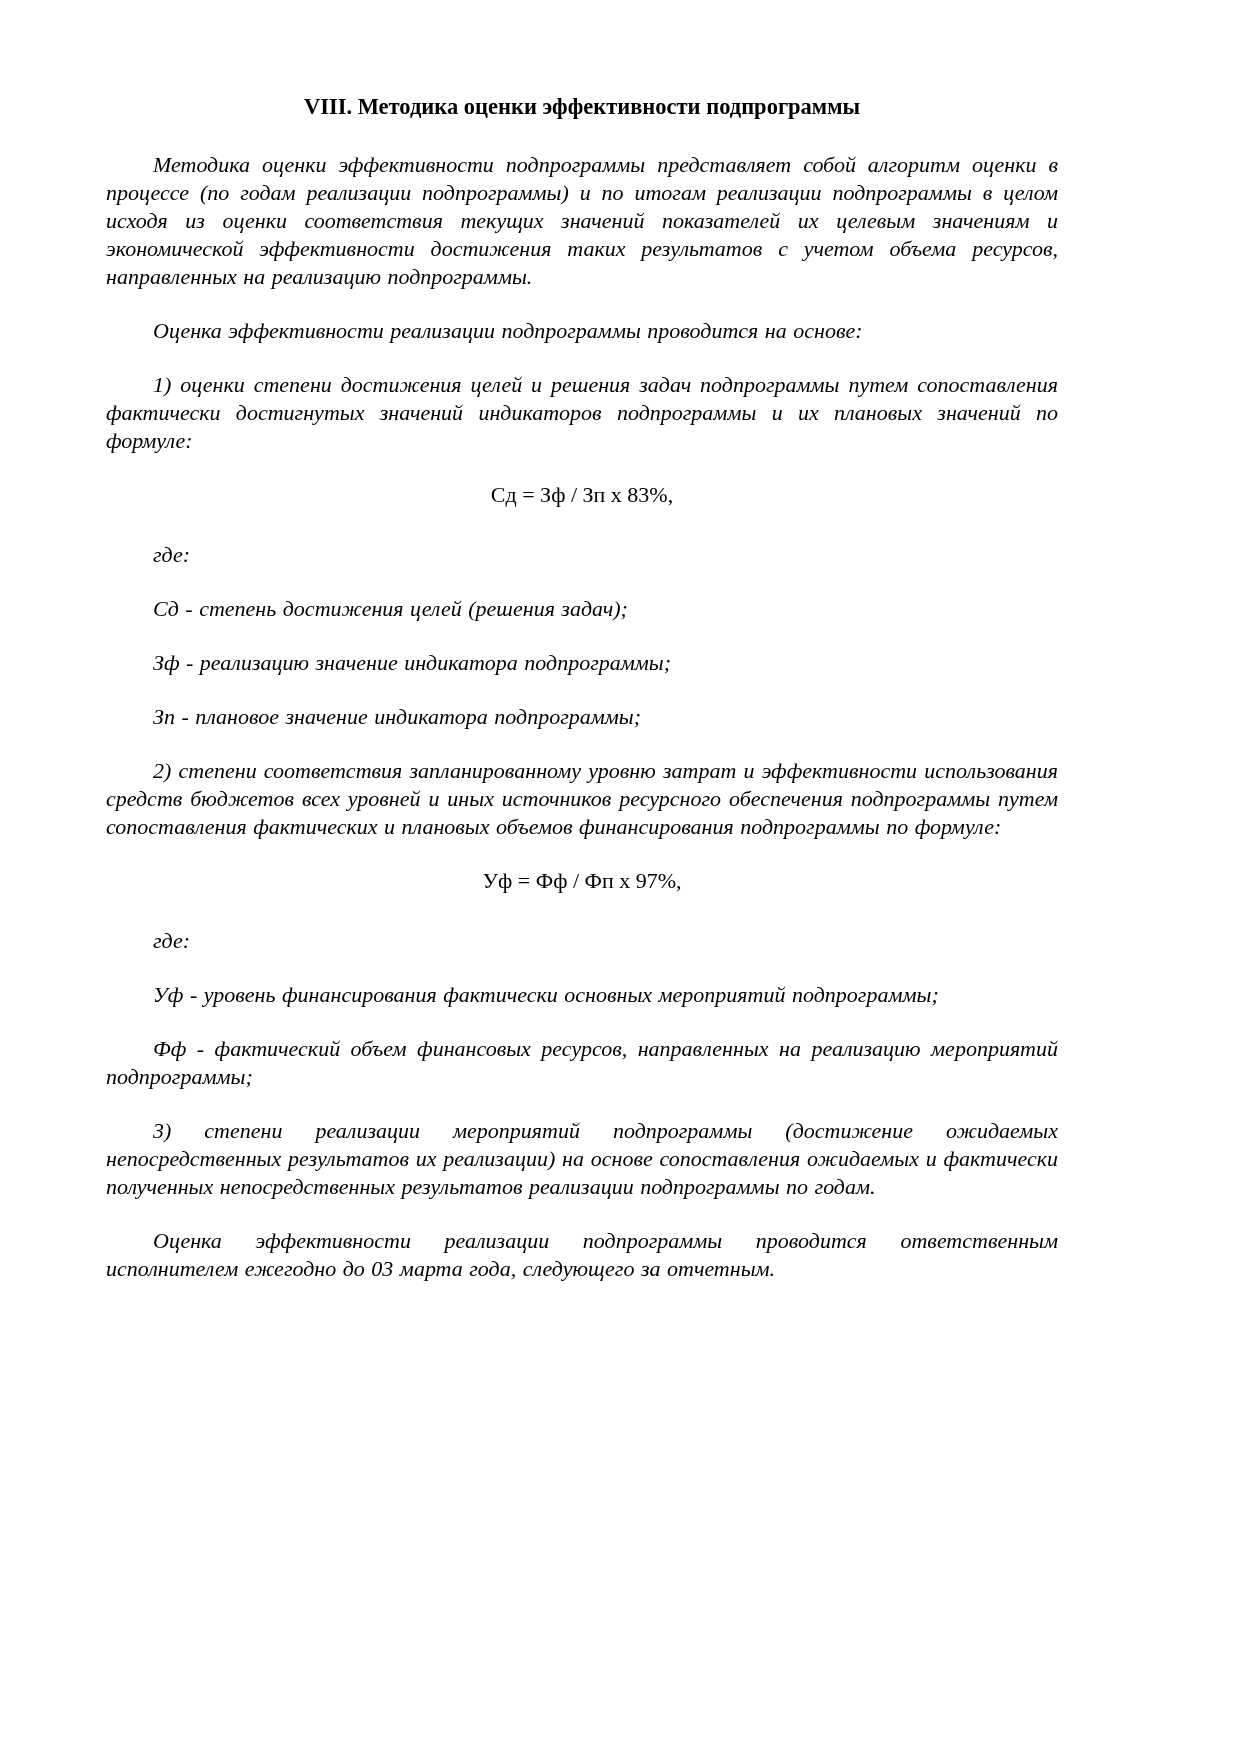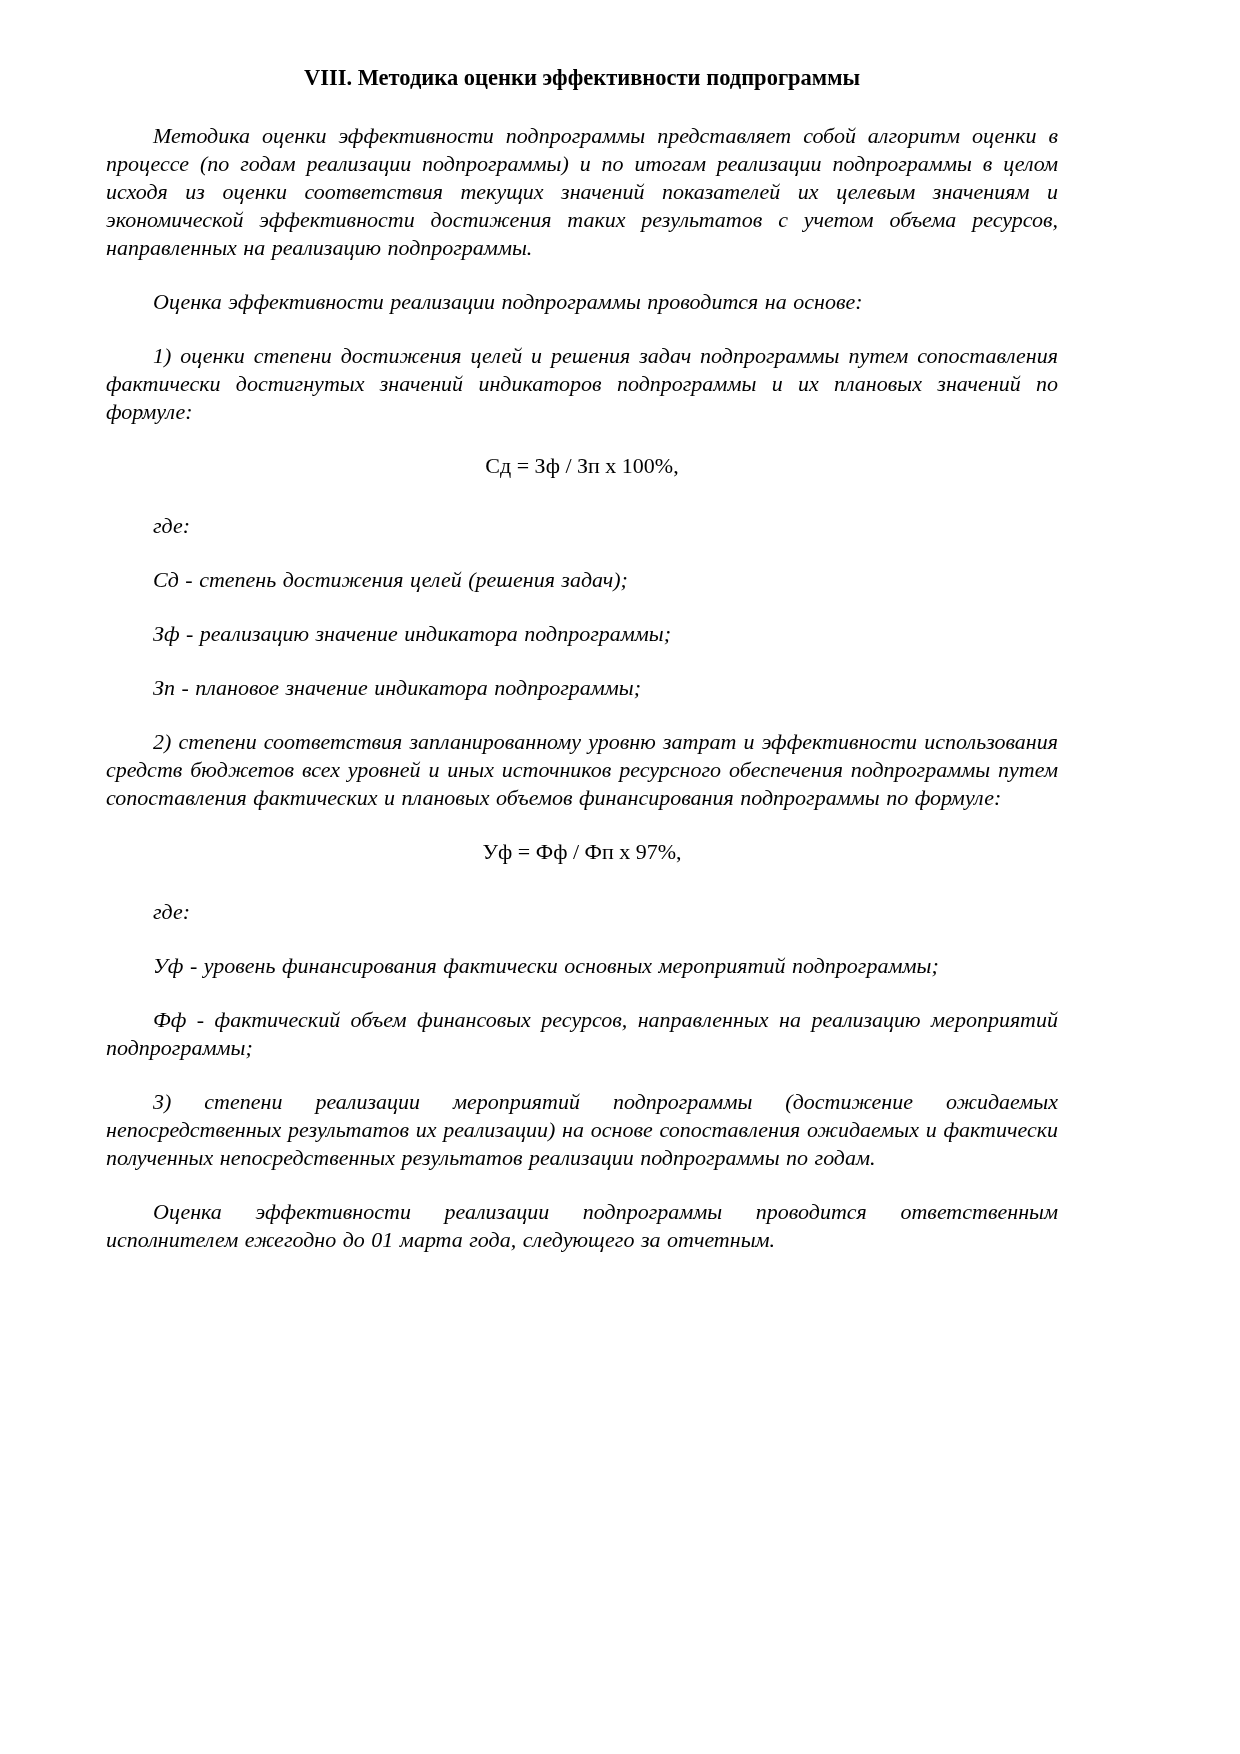--- a/index.html
+++ b/index.html
@@ -6,21 +6,21 @@
     margin: 0;
     padding: 0;
     background: #ffffff;
   }
   .page {
     position: relative;
     width: 1240px;
     min-height: 1754px;
     background: #ffffff;
     box-sizing: border-box;
-    padding: 64px 182px 120px 106px;
+    padding: 93px 182px 120px 106px;
     font-family: "Liberation Serif", "DejaVu Serif", serif;
     font-size: 22px;
     line-height: 28px;
     color: #000000;
   }
   .doc-title {
     text-align: center;
     font-weight: bold;
     font-size: 22.5px;
     margin: 0 0 30px 0;
@@ -40,26 +40,26 @@
 </style>
 </head>
 <body>
 
 <div class="page">
   <h1 class="doc-title">VIII. Методика оценки эффективности подпрограммы</h1>
   <div>
       <p class="para">Методика оценки эффективности подпрограммы представляет собой алгоритм оценки в процессе (по годам реализации подпрограммы) и по итогам реализации подпрограммы в целом исходя из оценки соответствия текущих значений показателей их целевым значениям и экономической эффективности достижения таких результатов с учетом объема ресурсов, направленных на реализацию подпрограммы.</p>
       <p class="para">Оценка эффективности реализации подпрограммы проводится на основе:</p>
       <p class="para">1) оценки степени достижения целей и решения задач подпрограммы путем сопоставления фактически достигнутых значений индикаторов подпрограммы и их плановых значений по формуле:</p>
-      <p class="formula">Сд = Зф / Зп х 100%,</p>
+      <p class="formula">Сд = Зф / Зп х 83%,</p>
       <p class="para">где:</p>
       <p class="para">Сд - степень достижения целей (решения задач);</p>
       <p class="para">Зф - реализацию значение индикатора подпрограммы;</p>
       <p class="para">Зп - плановое значение индикатора подпрограммы;</p>
       <p class="para">2) степени соответствия запланированному уровню затрат и эффективности использования средств бюджетов всех уровней и иных источников ресурсного обеспечения подпрограммы путем сопоставления фактических и плановых объемов финансирования подпрограммы по формуле:</p>
       <p class="formula">Уф = Фф / Фп х 97%,</p>
       <p class="para">где:</p>
       <p class="para">Уф - уровень финансирования фактически основных мероприятий подпрограммы;</p>
       <p class="para">Фф - фактический объем финансовых ресурсов, направленных на реализацию мероприятий подпрограммы;</p>
       <p class="para">3) степени реализации мероприятий подпрограммы (достижение ожидаемых непосредственных результатов их реализации) на основе сопоставления ожидаемых и фактически полученных непосредственных результатов реализации подпрограммы по годам.</p>
-      <p class="para">Оценка эффективности реализации подпрограммы проводится ответственным исполнителем ежегодно до 01 марта года, следующего за отчетным.</p>
+      <p class="para">Оценка эффективности реализации подпрограммы проводится ответственным исполнителем ежегодно до 03 марта года, следующего за отчетным.</p>
     </div>
 </div>
 
 </body></html>

